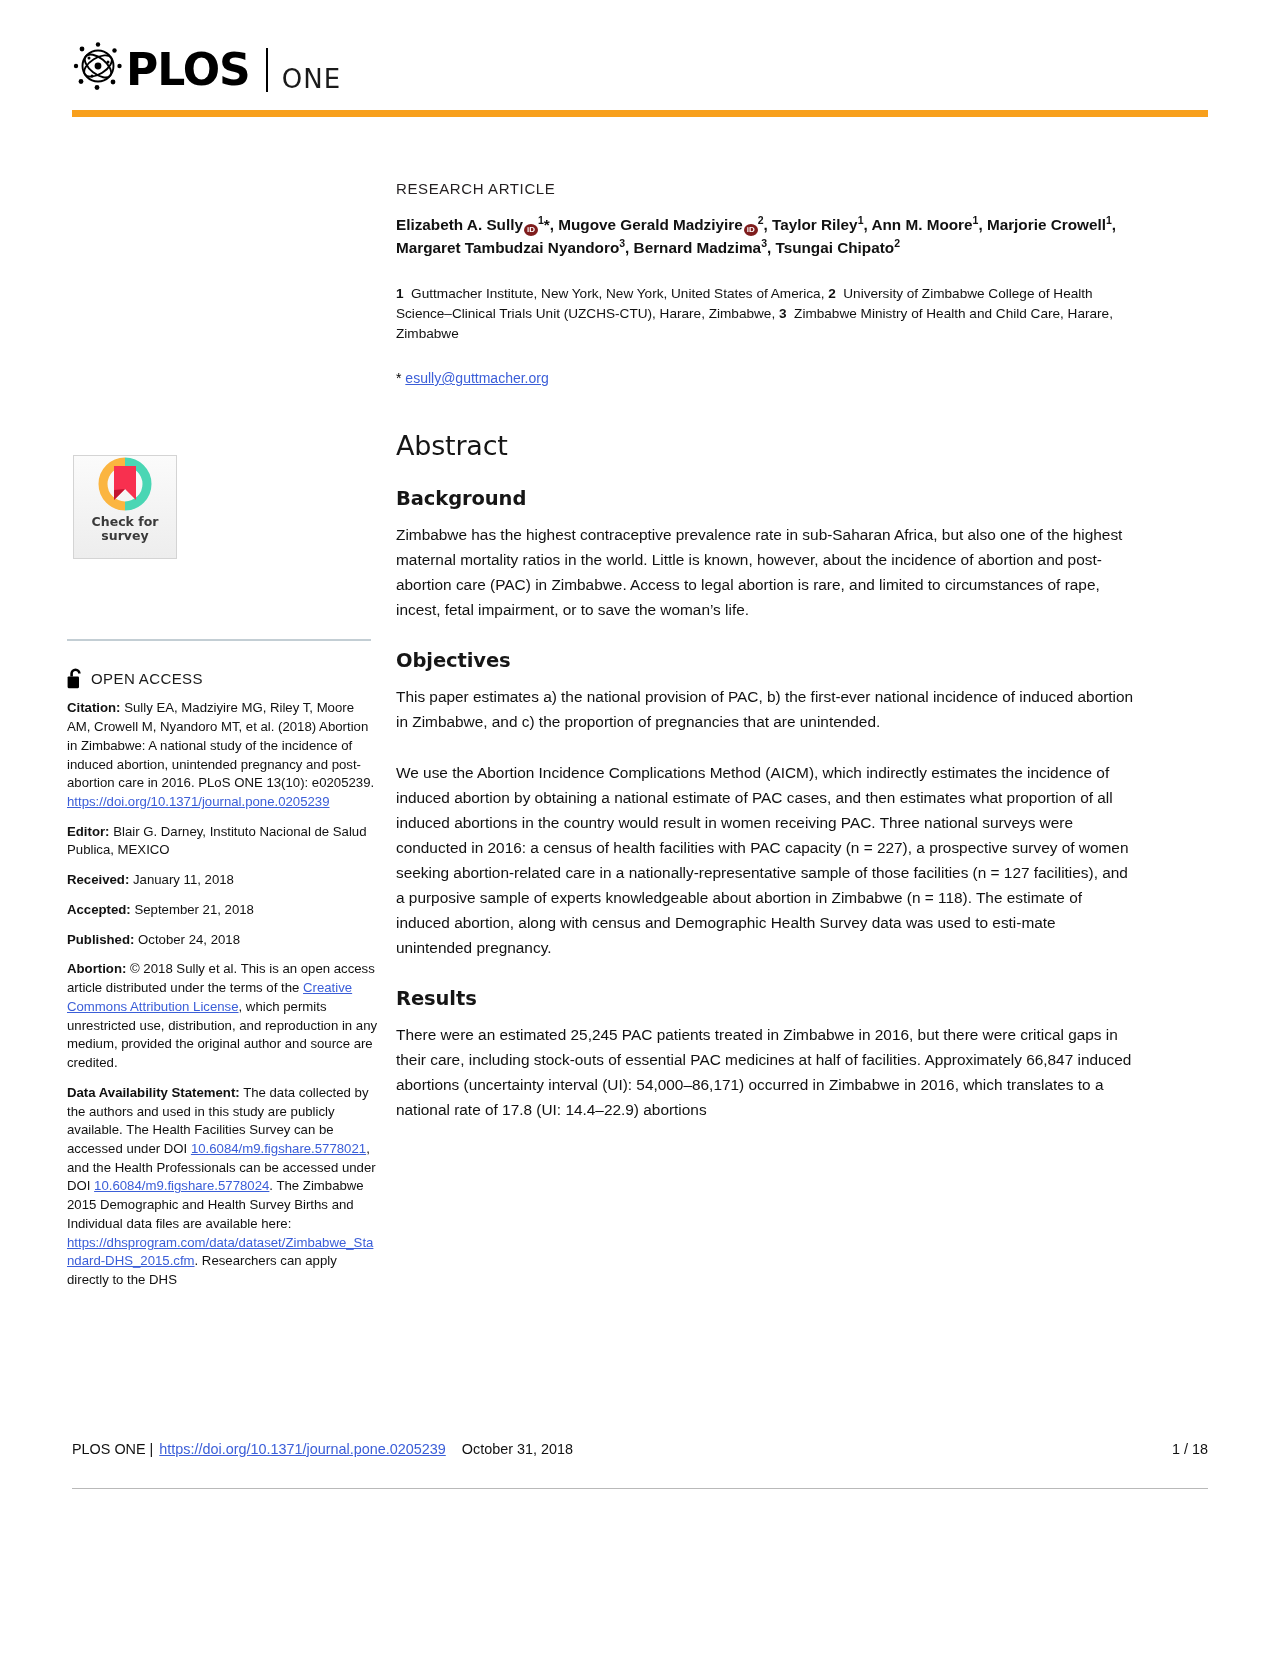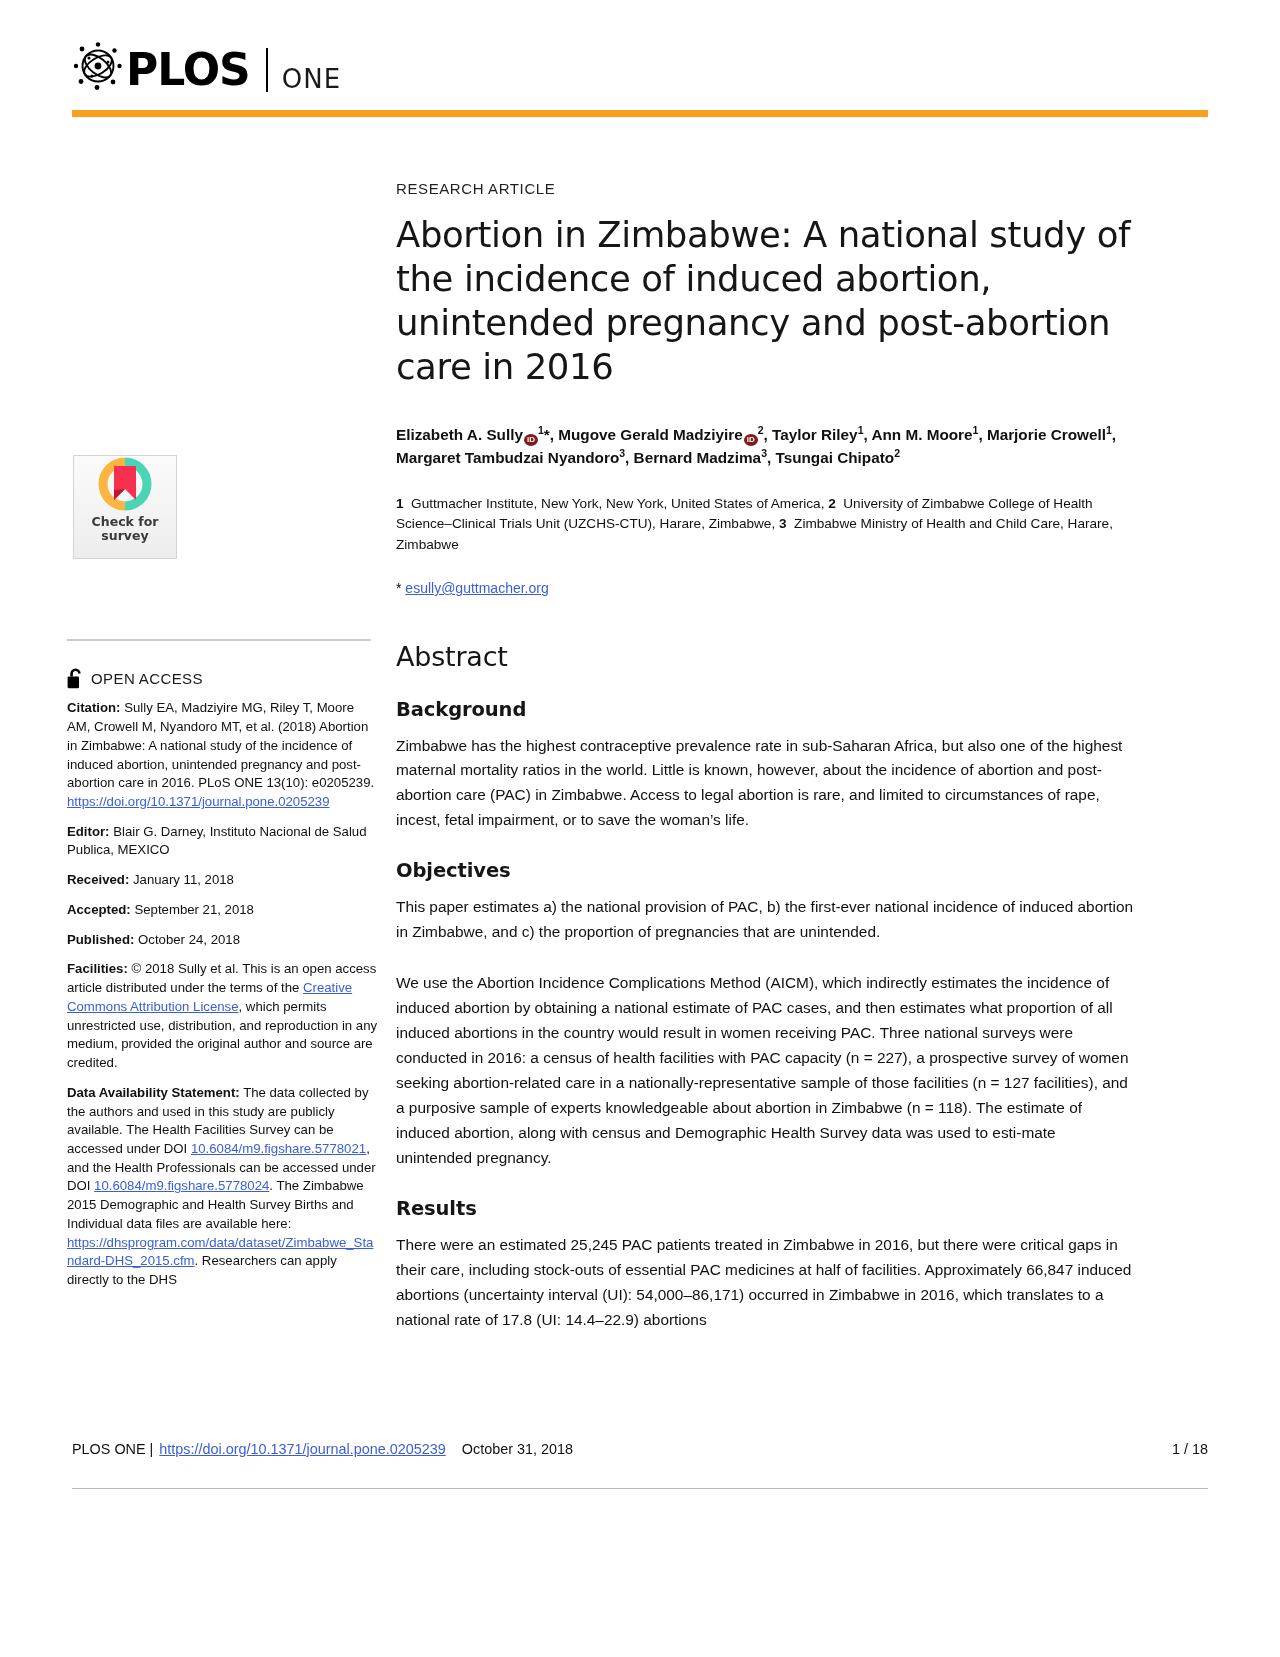--- a/index.html
+++ b/index.html
@@ -312,34 +312,33 @@
 
   <div class="meta-block">
     <b>Accepted:</b><span> September 21, 2018</span>
   </div>
 
   <div class="meta-block">
     <b>Published:</b><span> October 24, 2018</span>
   </div>
 
   <div class="meta-block">
-    <b>Facilities:</b><span> © 2018 Sully et al. This is an open access article distributed under the terms of the </span><a class="lnk" href="#">Creative Commons Attribution License</a><span>, which permits unrestricted use, distribution, and reproduction in any medium, provided the original author and source are credited.</span>
+    <b>Abortion:</b><span> © 2018 Sully et al. This is an open access article distributed under the terms of the </span><a class="lnk" href="#">Creative Commons Attribution License</a><span>, which permits unrestricted use, distribution, and reproduction in any medium, provided the original author and source are credited.</span>
   </div>
 
   <div class="meta-block">
     <b>Data Availability Statement:</b><span> The data collected by the authors and used in this study are publicly available. The Health Facilities Survey can be accessed under DOI </span><a class="lnk" href="#">10.6084/m9.figshare.5778021</a><span>, and the Health Professionals can be accessed under DOI </span><a class="lnk" href="#">10.6084/m9.figshare.5778024</a><span>. The Zimbabwe 2015 Demographic and Health Survey Births and Individual data files are available here: </span><a class="lnk" href="#">https://dhsprogram.com/data/dataset/Zimbabwe_Standard-DHS_2015.cfm</a><span>. Researchers can apply directly to the DHS</span>
   </div>
 
 </div>
 
 <div id="main">
 
   <div id="kicker">RESEARCH ARTICLE</div>
 
-  <h1 id="title">Abortion in Zimbabwe: A national study of the incidence of induced abortion, unintended pregnancy and post-abortion care in 2016</h1>
 
   <div id="authors">Elizabeth A. Sully<span class="orcid">iD</span><sup>1</sup>*, Mugove Gerald Madziyire<span class="orcid">iD</span><sup>2</sup>, Taylor Riley<sup>1</sup>, Ann M. Moore<sup>1</sup>, Marjorie Crowell<sup>1</sup>, Margaret Tambudzai Nyandoro<sup>3</sup>, Bernard Madzima<sup>3</sup>, Tsungai Chipato<sup>2</sup></div>
 
   <div id="affiliations"><b>1</b>&nbsp; Guttmacher Institute, New York, New York, United States of America, <b>2</b>&nbsp; University of Zimbabwe College of Health Science–Clinical Trials Unit (UZCHS-CTU), Harare, Zimbabwe, <b>3</b>&nbsp; Zimbabwe Ministry of Health and Child Care, Harare, Zimbabwe</div>
 
   <div id="corresp">
     <span>*</span>
     <a class="lnk" href="#">esully@guttmacher.org</a>
   </div>
 

